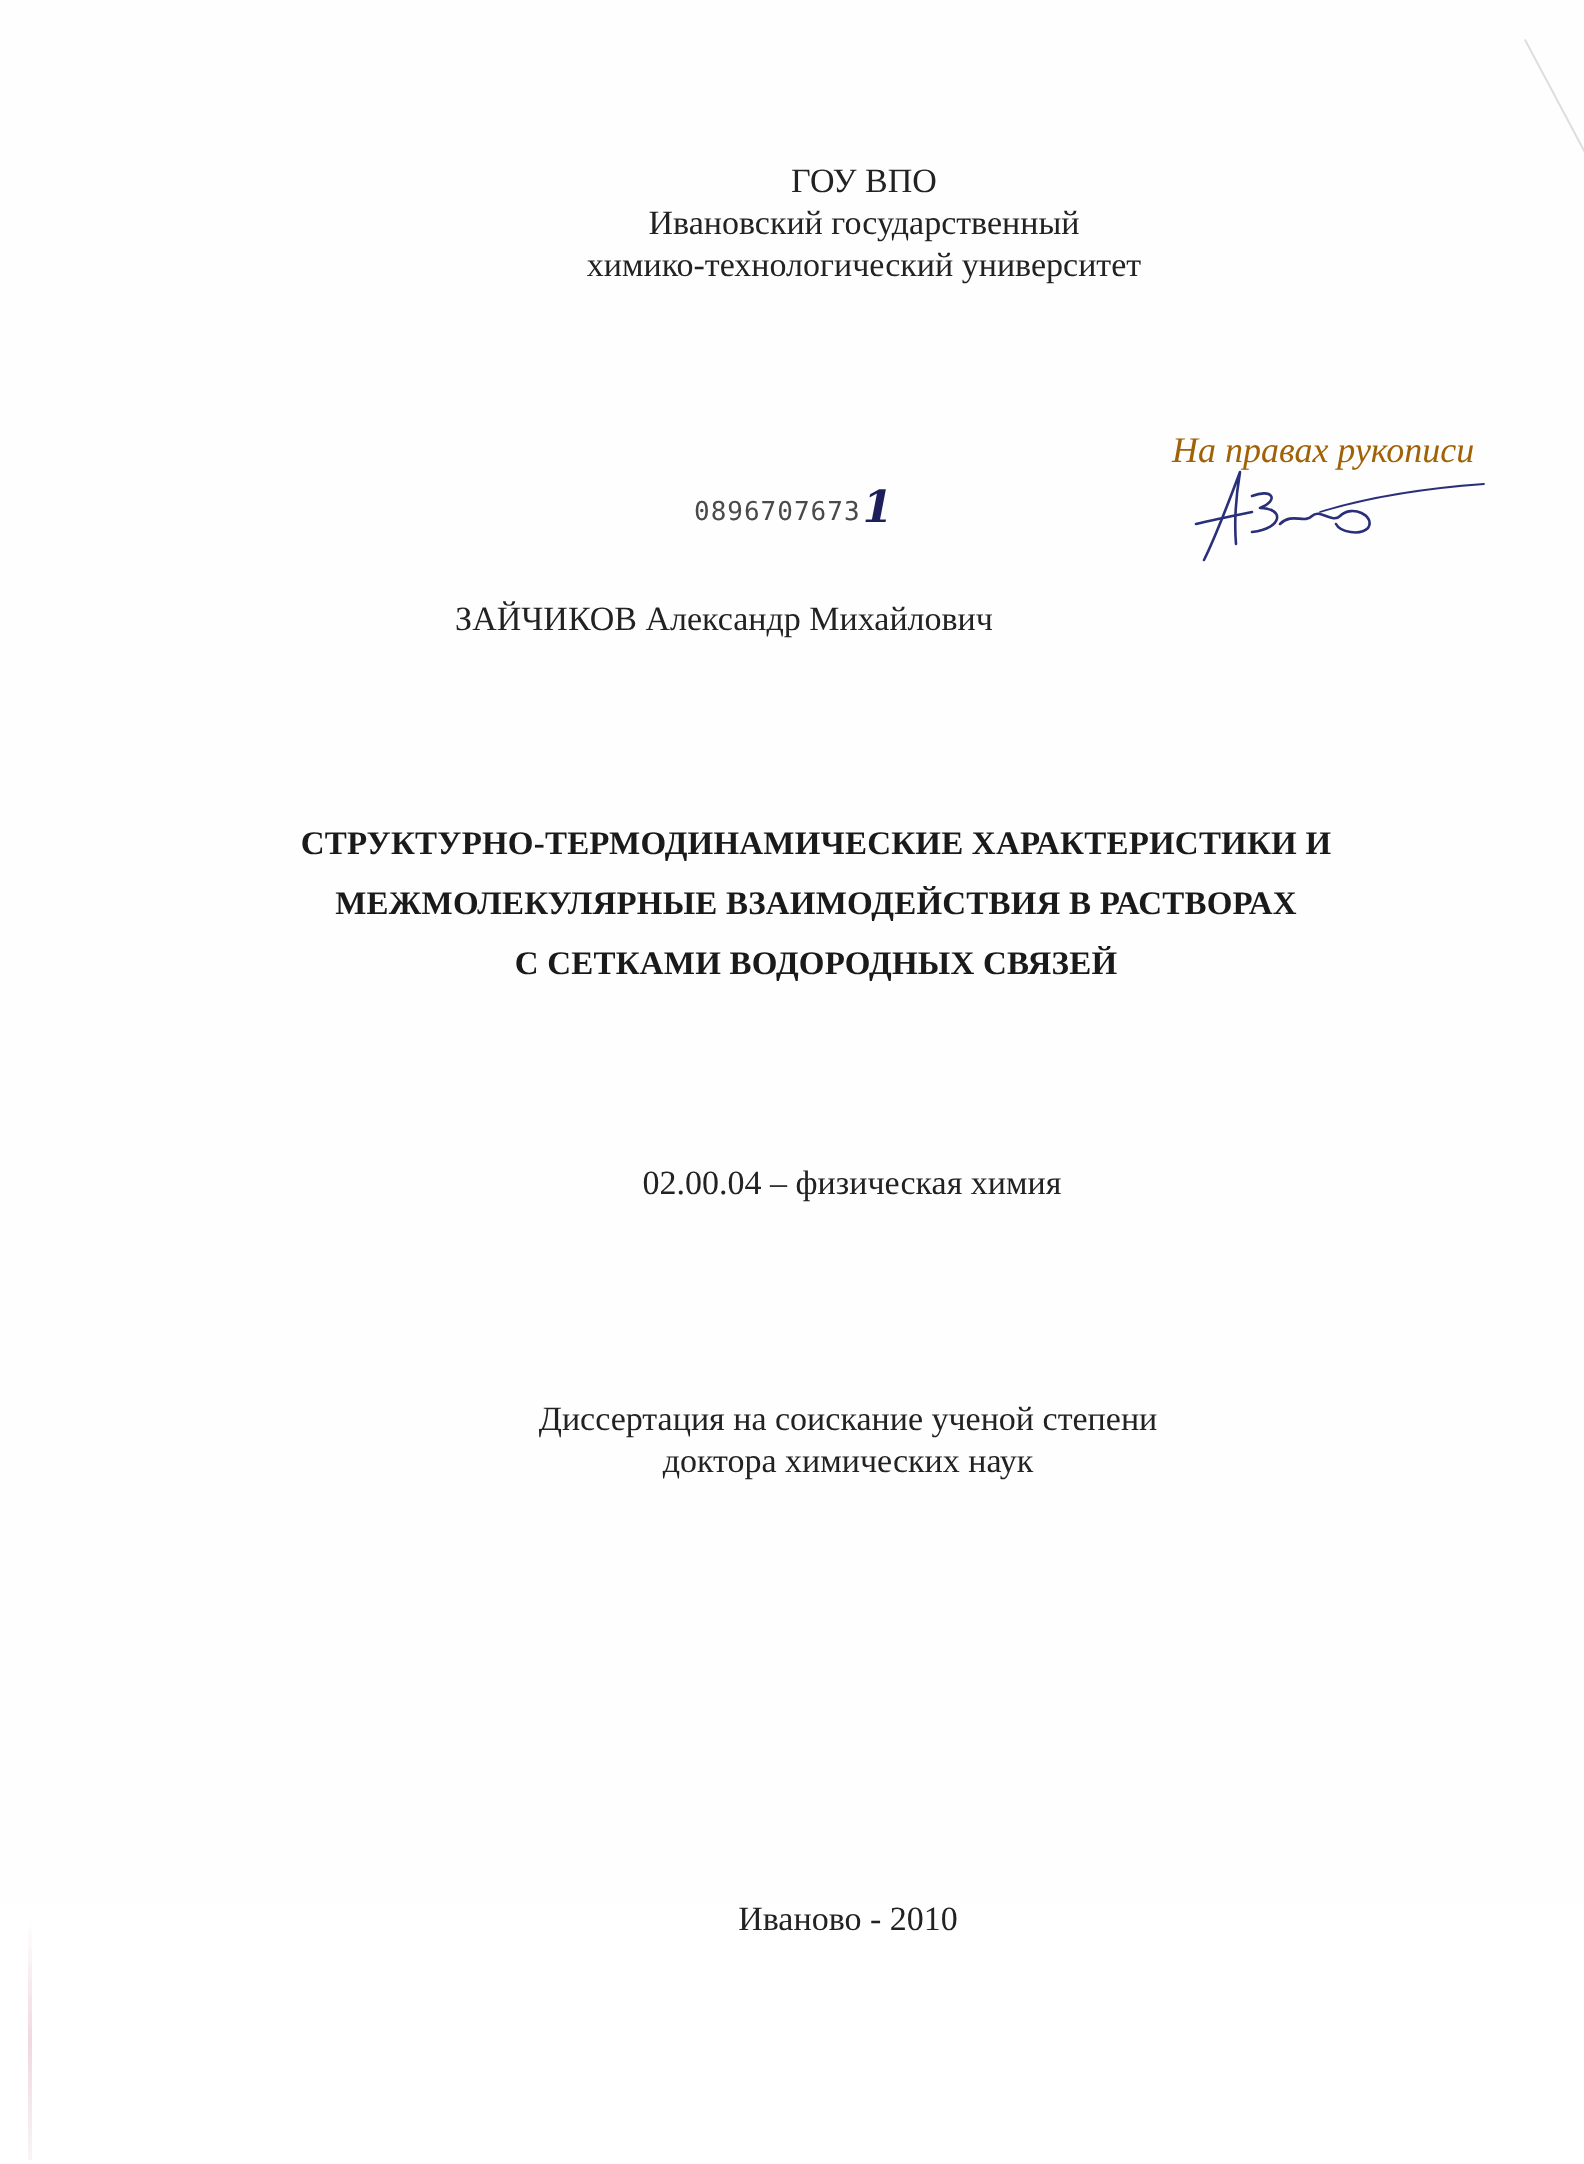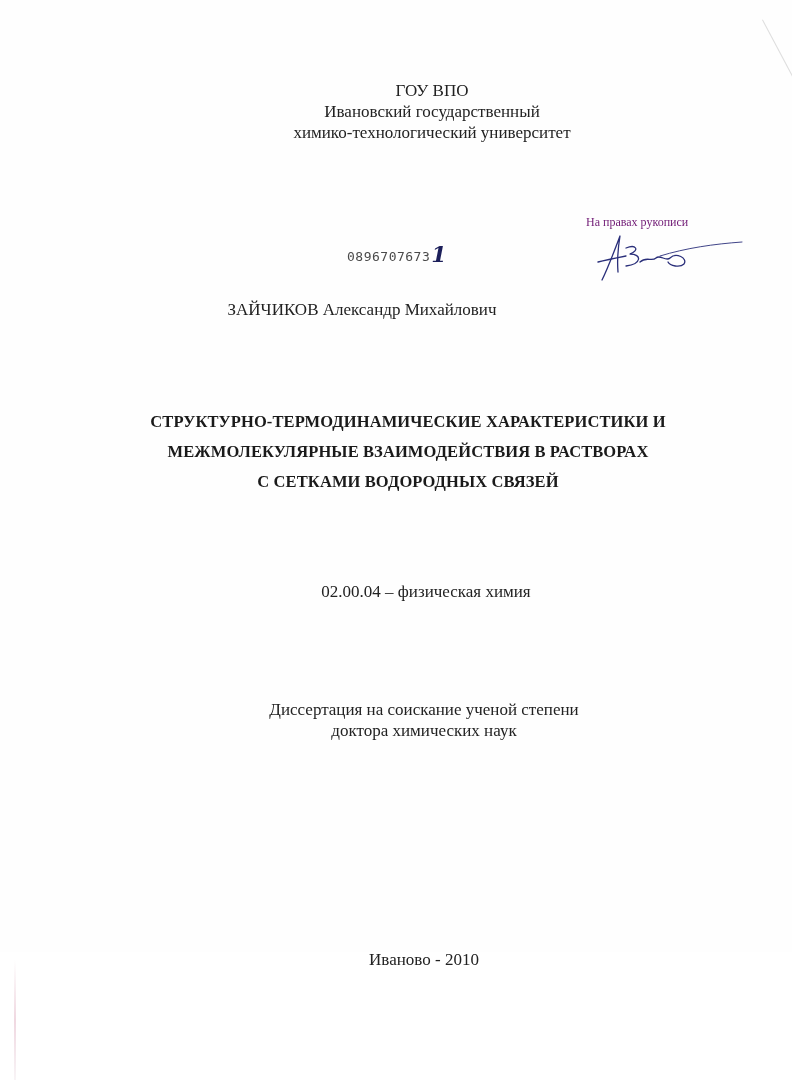--- a/index.html
+++ b/index.html
@@ -35,22 +35,23 @@
       color: #222;
     }
     .org-1 { top: 80px; left: 36px; }
     .org-2 { top: 101px; left: 36px; }
     .org-3 { top: 122px; left: 36px; }
 
     .manuscript-label {
       position: absolute;
       top: 215px;
       left: 586px;
-      font-size: 12px;
-      color: #701a75;
+      font-style: italic;
+      font-size: 18px;
+      color: #a16207;
       white-space: nowrap;
     }
     .signature {
       position: absolute;
       left: 596px;
       top: 232px;
       width: 150px;
       height: 52px;
     }
     .stamp-number {

